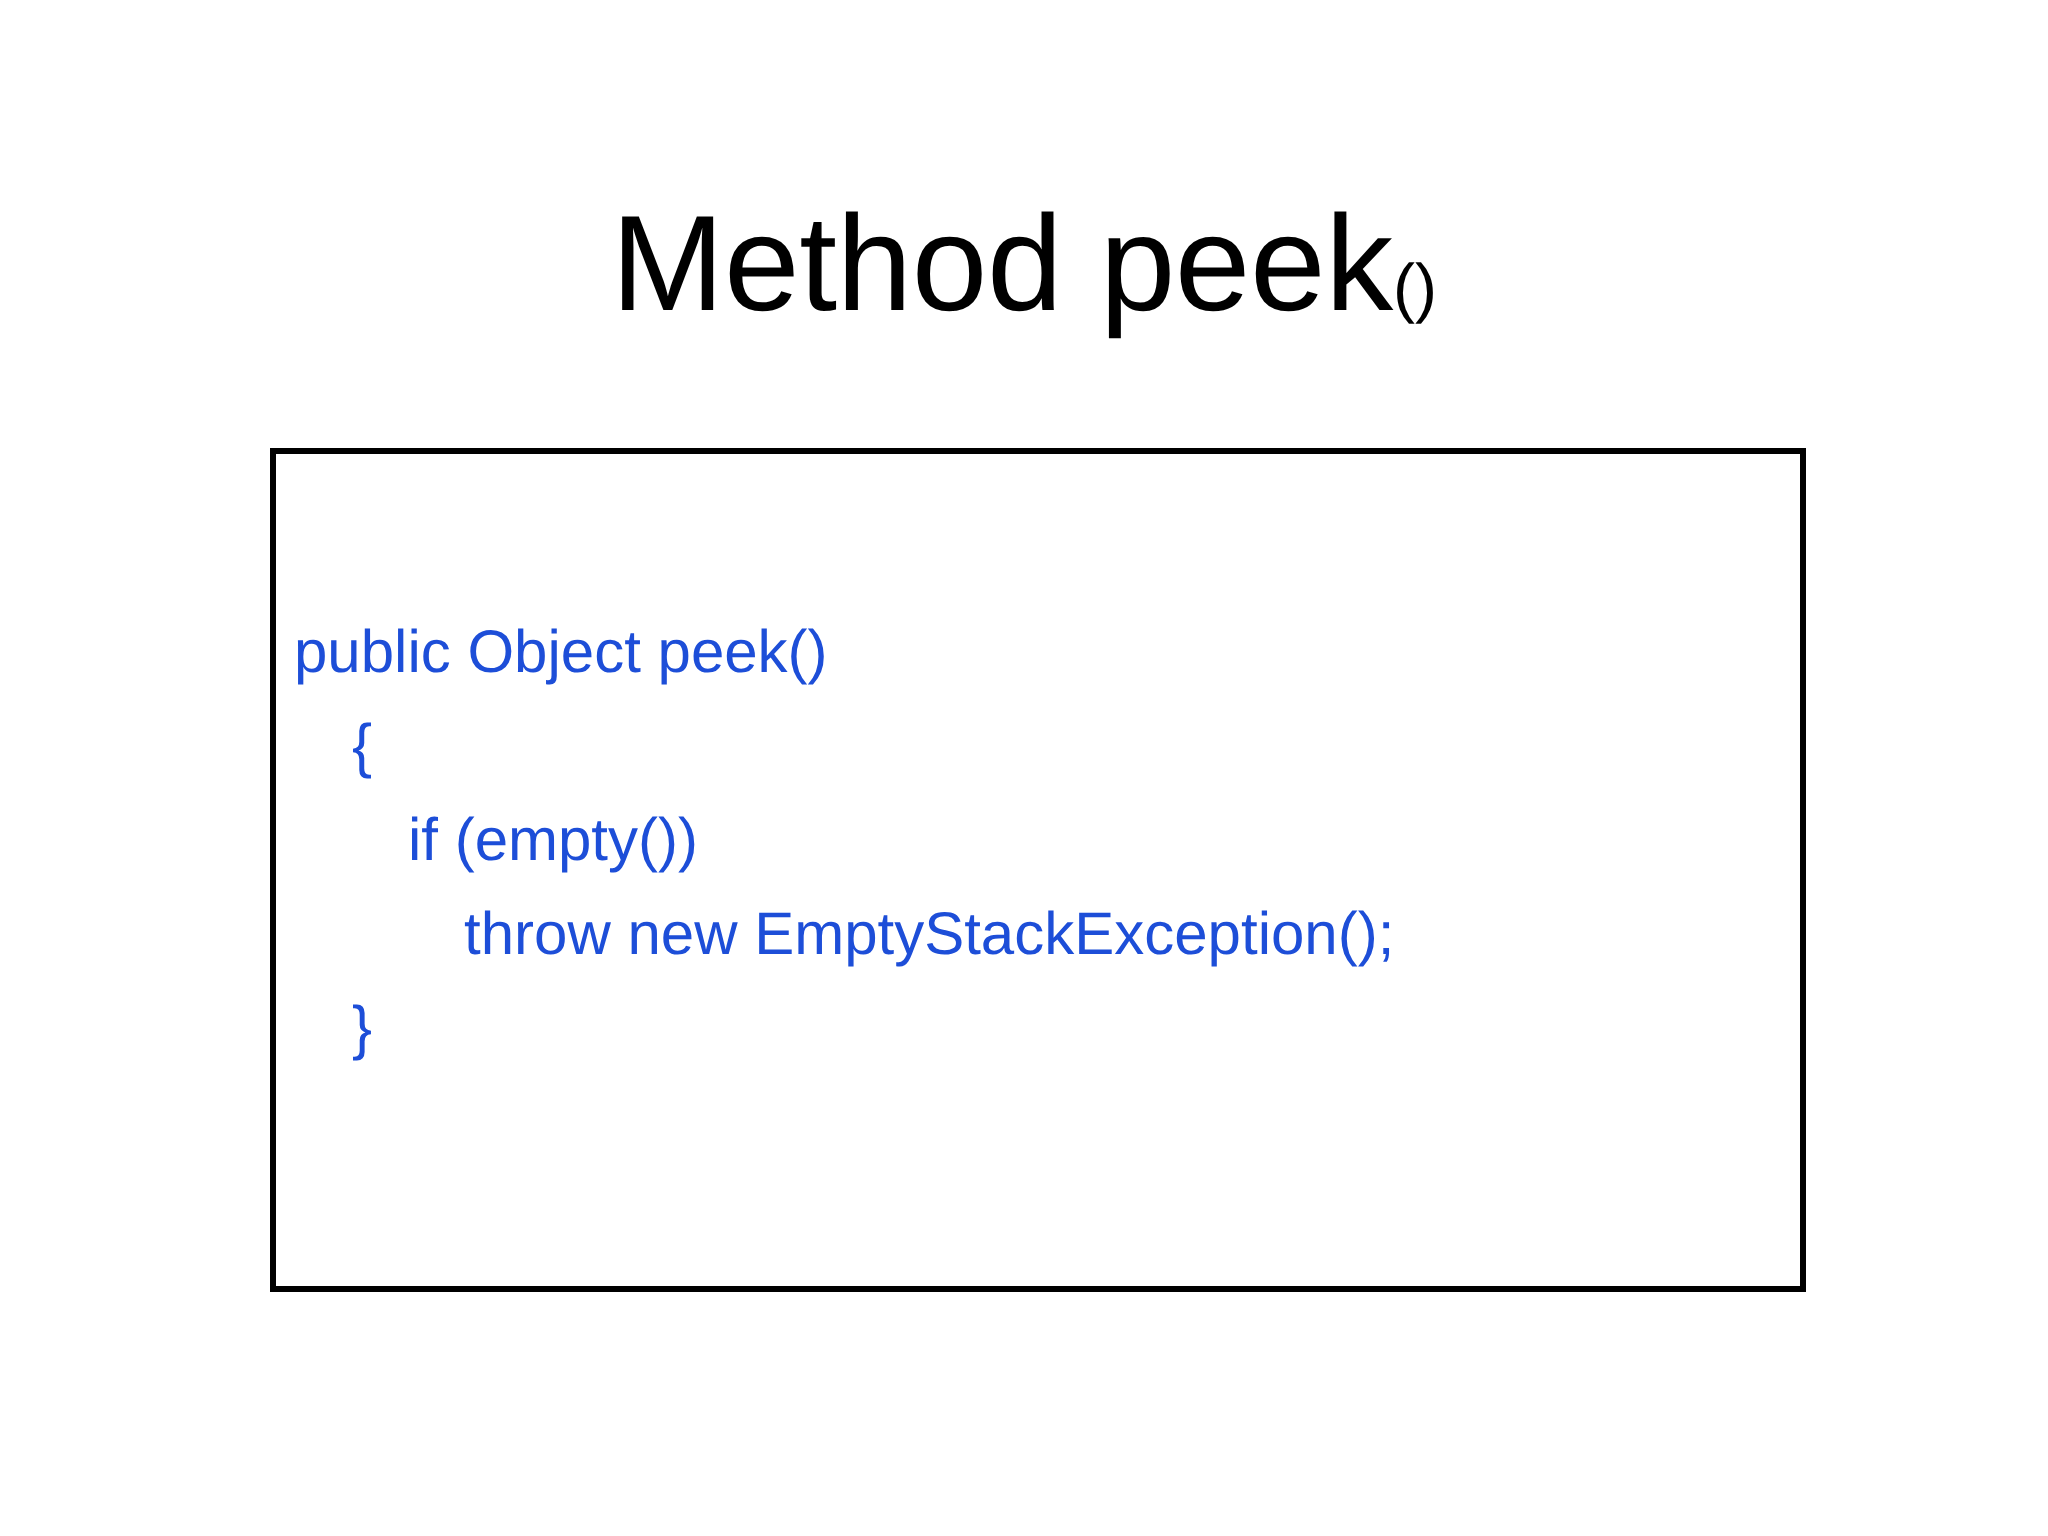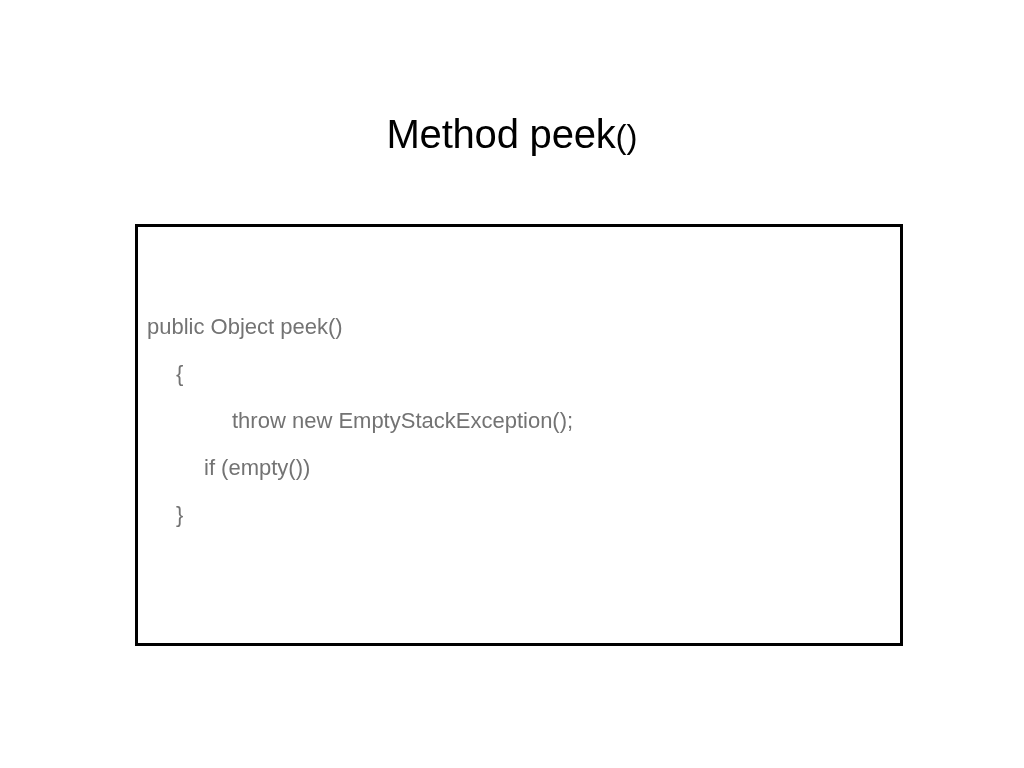--- a/index.html
+++ b/index.html
@@ -24,21 +24,21 @@
     width: 1024px;
     text-align: center;
     font-size: 60px;
     font-weight: 400;
     line-height: 1;
     color: #000000;
     white-space: nowrap;
     letter-spacing: -0.2px;
   }
   #slide-title .title-main {
-    font-size: 40px;
+    font-size: 68px;
   }
   #slide-title .title-suffix {
     font-size: 33px;
     vertical-align: baseline;
     letter-spacing: 0;
   }
 
   
   #code-box {
     position: absolute;
@@ -55,39 +55,39 @@
     position: absolute;
     left: 9px;
     top: 76px;
     right: 4px;
     margin: 0;
     padding: 0;
     list-style: none;
   }
   #code-listing .code-line {
     font-family: "Liberation Sans", sans-serif;
-    font-size: 22px;
+    font-size: 30px;
     line-height: 47px;
     height: 47px;
-    color: #737373;
+    color: #1d4ed8;
     white-space: pre;
     letter-spacing: 0px;
   }
   
   .code-line.indent-0 { padding-left: 0px;  }
   .code-line.indent-1 { padding-left: 29px; }
   .code-line.indent-2 { padding-left: 57px; }
   .code-line.indent-3 { padding-left: 85px; }
 </style>
 </head>
 <body>
 
 <h1 id="slide-title"><span class="title-main">Method peek</span><span class="title-suffix">()</span></h1>
 
 <div id="code-box">
   <ul id="code-listing">
       <li class="code-line indent-0">public Object peek()</li>
       <li class="code-line indent-1">{</li>
+      <li class="code-line indent-2">if (empty())</li>
       <li class="code-line indent-3">throw new EmptyStackException();</li>
-      <li class="code-line indent-2">if (empty())</li>
       <li class="code-line indent-1">}</li>
     </ul>
 </div>
 
 </body></html>

